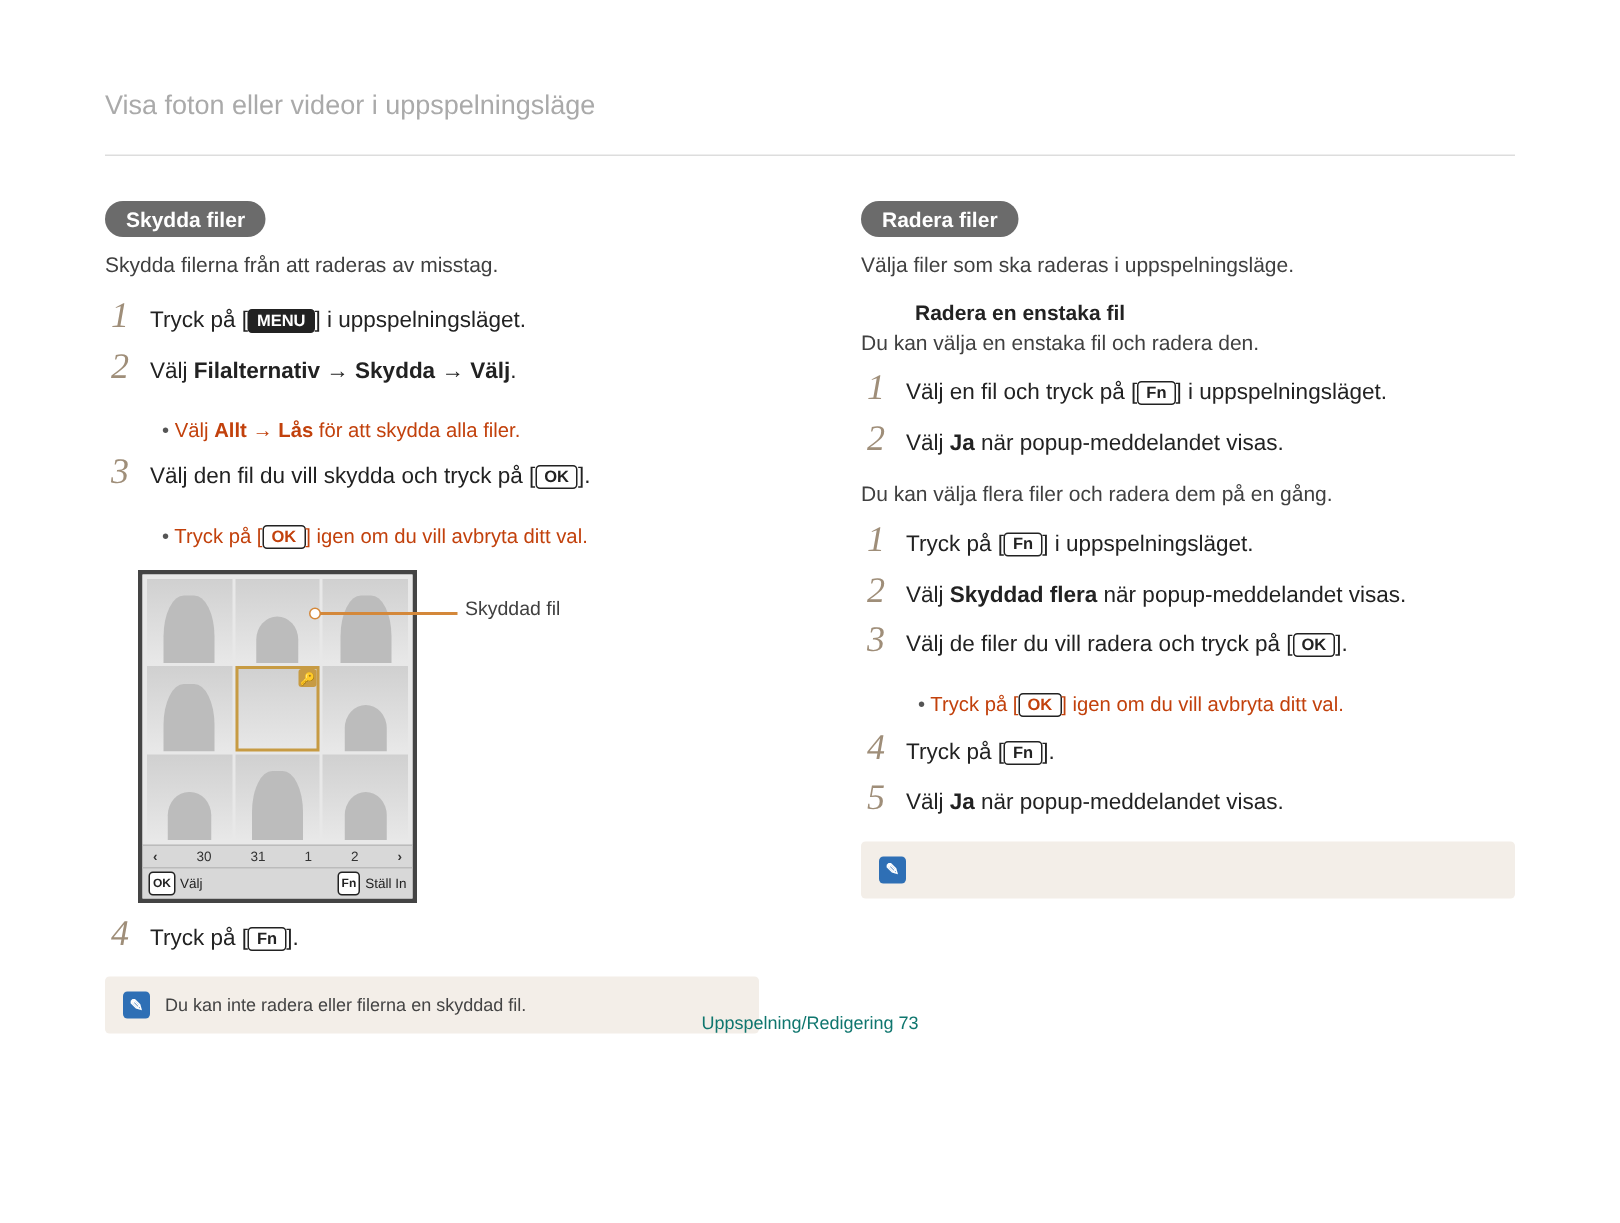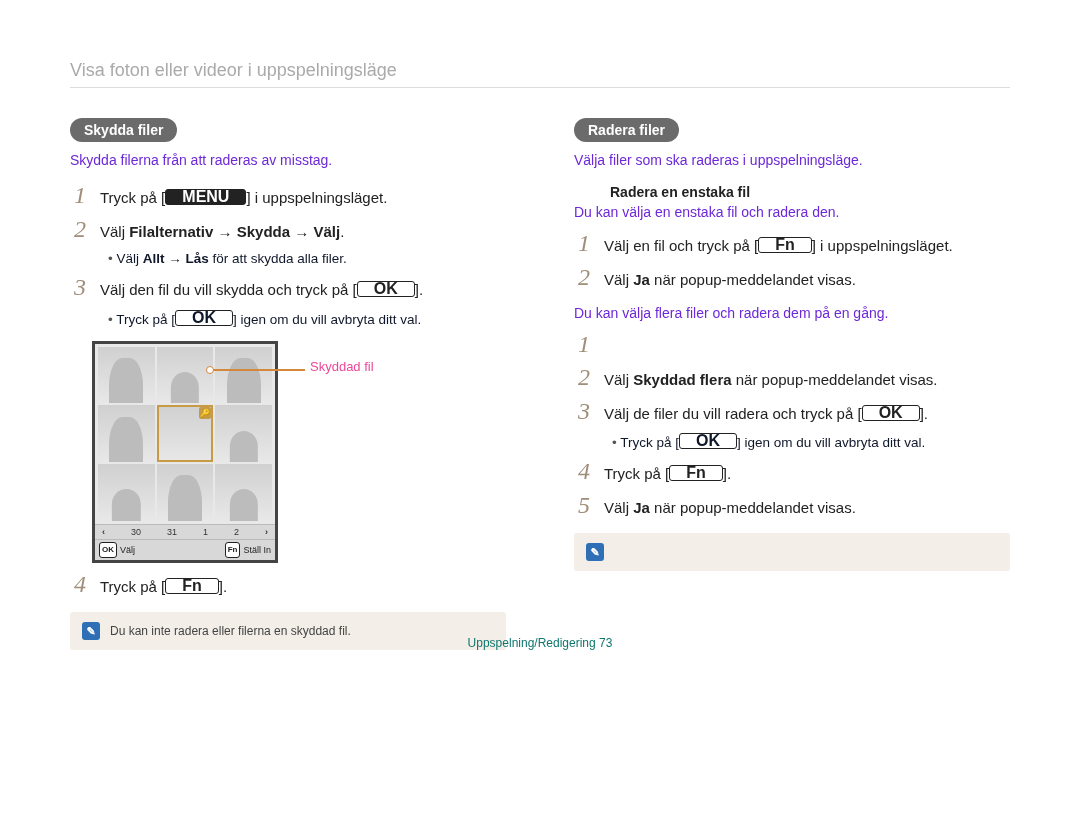--- a/index.html
+++ b/index.html
@@ -15,85 +15,85 @@
   .page {
     padding: 60px 70px 30px 70px;
     box-sizing: border-box;
     position: relative;
   }
   .page-title {
     font-size: 18px;
     font-weight: 300;
     color: #aaa;
     border-bottom: 1px solid #ddd;
-    padding-bottom: 6px;
+    padding-bottom: 22px;
     margin-bottom: 30px;
   }
   .columns {
     display: flex;
     gap: 68px;
   }
   .col { flex: 1; min-width: 0; }
   .pill {
     display: inline-block;
     background: #6b6b6b;
     color: #fff;
     font-size: 14px;
     font-weight: bold;
     padding: 4px 14px;
     border-radius: 14px;
     margin-bottom: 6px;
   }
   .lead {
     font-size: 14px;
     margin: 4px 0 14px 0;
-    color: #6d28d9;
+    color: #404040;
   }
   .steps { margin: 0 0 14px 0; }
   .step {
     display: flex;
     align-items: baseline;
     gap: 10px;
     margin: 6px 0;
   }
   .step-num {
     font-style: italic;
     font-family: Georgia, 'Times New Roman', serif;
     font-size: 24px;
     color: #9f8e79;
     width: 20px;
     flex-shrink: 0;
     text-align: center;
   }
   .step-text { font-size: 15px; color: #222; line-height: 1.5; }
   .sub-bullet {
     font-size: 13.5px;
-    color: #0f172a;
+    color: #c2410c;
     margin-left: 38px;
-    margin-top: 8px;
+    margin-top: 20px;
     margin-bottom: 8px;
   }
   .sub-bullet::before {
     content: "•  ";
     color: #555;
   }
   .subhead {
     font-weight: bold;
     font-size: 14px;
     margin-top: 16px;
     margin-bottom: 2px;
     padding-left: 36px;
   }
   .badge {
     display: inline-block;
     font-weight: bold;
-    font-size: 16px;
+    font-size: 11px;
     border: 1.5px solid #222;
     border-radius: 3px;
-    padding: 0 16px;
+    padding: 0 5px;
     line-height: 14px;
     vertical-align: 1px;
     background: #fff;
     font-family: Arial, sans-serif;
   }
   .badge.filled { background: #222; color: #fff; border-color: #222; }
   .notebox {
     background: #f3eee8;
     border-radius: 3px;
     padding: 10px 12px;
@@ -192,21 +192,21 @@
   }
   .callout-line::before {
     content:"";
     position:absolute; left:-4px; top:-3px;
     width:6px; height:6px; border:1.5px solid #d4883a; background:#fff; border-radius:50%;
   }
   .callout-label {
     position: absolute;
     top: 18px; left: 218px;
     font-size: 13px;
-    color: #ec4899;
+    color: #404040;
     white-space: nowrap;
     text-align: center;
   }
 
   
   .person { left:50%; transform:translateX(-50%); width:60%; height:80%;
     background: #bcbcbc;
     border-radius: 40% 40% 0 0 / 60% 60% 0 0;
   }
   .flower { left:50%; transform:translateX(-50%); width:50%; height:55%;
@@ -342,20 +342,23 @@
             Välj <b>Ja</b> när popup-meddelandet visas.
           </div>
         </div>
       </div>
 
       <div class="lead" style="margin-bottom:10px">Du kan välja flera filer och radera dem på en gång.</div>
 
       <div class="steps">
         <div class="step">
           <div class="step-num">1</div>
+          <div class="step-text">
+            <span>Tryck på [</span><span class="badge">Fn</span><span>] i uppspelningsläget.</span>
+          </div>
         </div>
         <div class="step">
           <div class="step-num">2</div>
           <div class="step-text">
             Välj <b>Skyddad flera</b> när popup-meddelandet visas.
           </div>
         </div>
         <div class="step">
           <div class="step-num">3</div>
           <div class="step-text">

